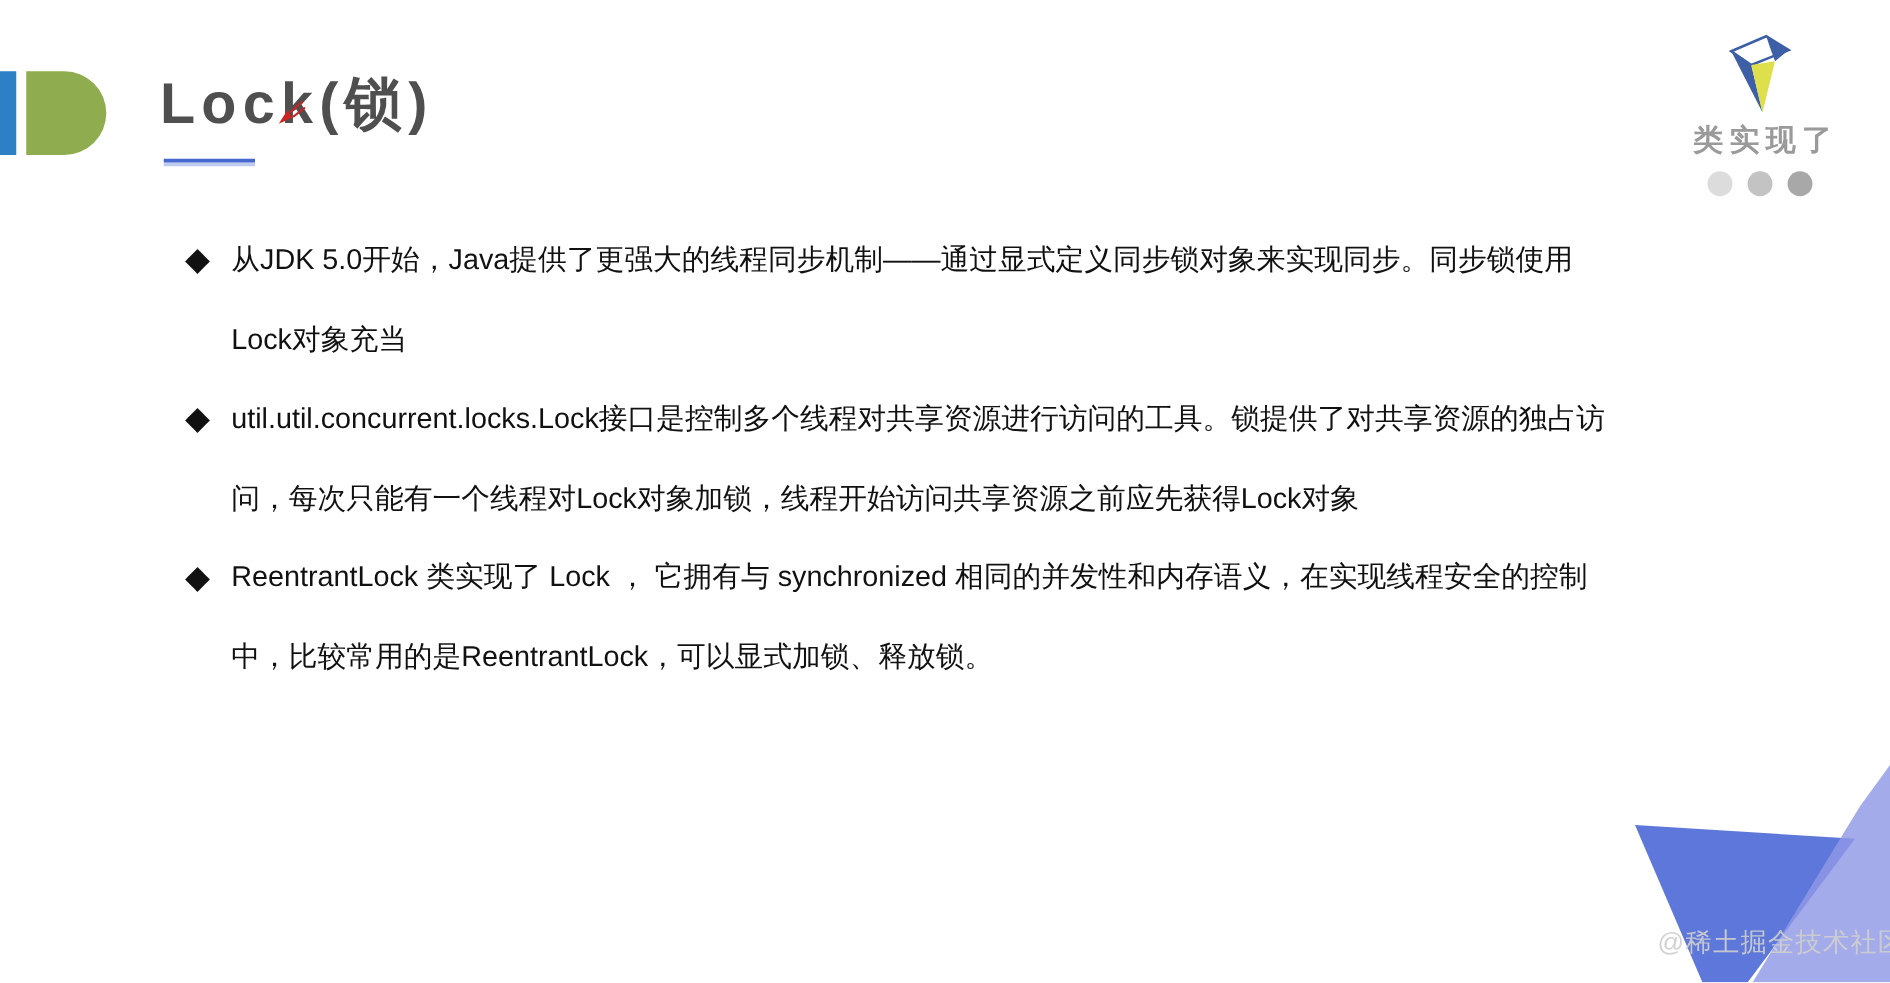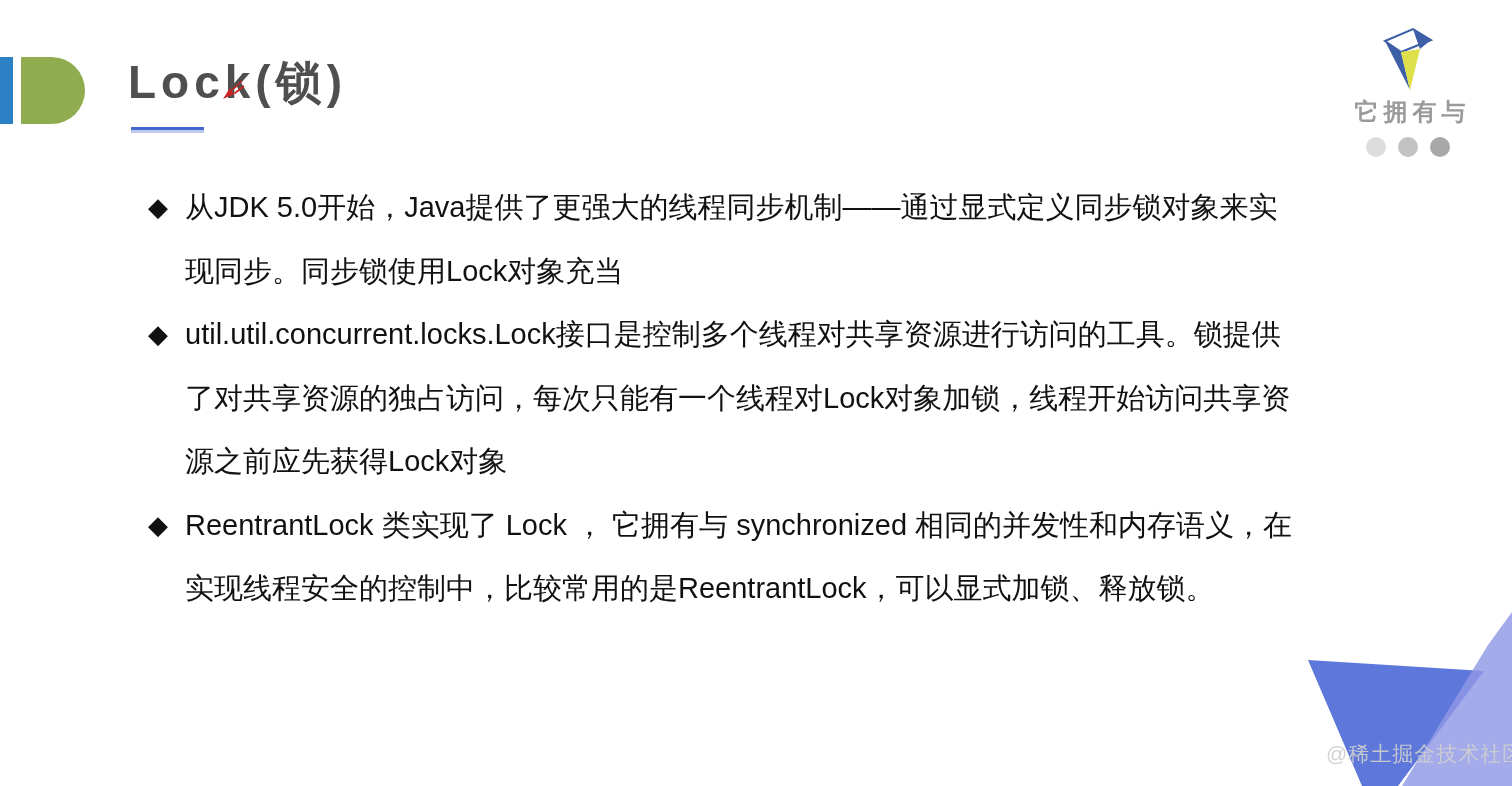--- a/index.html
+++ b/index.html
@@ -91,21 +91,21 @@
     width: 1150px;
   }
   .bullet-item { display: flex; align-items: flex-start; }
   .bullet-marker {
     flex: 0 0 37px;
     font-size: 26px;
     line-height: 63.5px;
     color: #111111;
   }
   .bullet-text {
-    font-size: 29px;
+    font-size: 23px;
     line-height: 63.5px;
     color: #111111;
     max-width: 1110px;
   }
 
   
   .corner-decoration {
     position: absolute;
     left: 0; top: 0;
     width: 1512px; height: 786px;
@@ -137,21 +137,21 @@
     <line x1="13.5" y1="14.5" x2="23" y2="7" stroke="#cc2222" stroke-width="1.6"></line>
   </svg>
   <div class="title-underline"></div>
 
   <svg class="brand-logo-icon" viewBox="0 0 56 68">
     <polygon points="6,15 34,3 52,14 22,26" fill="#ffffff" stroke="#3d5fa5" stroke-width="2"></polygon>
     <polygon points="6,15 22,26 31,64" fill="#3d5fa5"></polygon>
     <polygon points="22,26 41,23 31,64" fill="#dde04a"></polygon>
     <polygon points="34,3 52,14 41,23 37,12" fill="#3d5fa5"></polygon>
   </svg>
-  <div class="brand-name">它拥有与</div>
+  <div class="brand-name">类实现了</div>
   <div class="brand-dots">
     <span class="dot dot1"></span>
     <span class="dot dot2"></span>
     <span class="dot dot3"></span>
   </div>
 
   <div class="bullets">
     <div class="bullet-item">
       <span class="bullet-marker">◆</span>
       <div class="bullet-text">从JDK 5.0开始，Java提供了更强大的线程同步机制——通过显式定义同步锁对象来实现同步。同步锁使用Lock对象充当</div>

